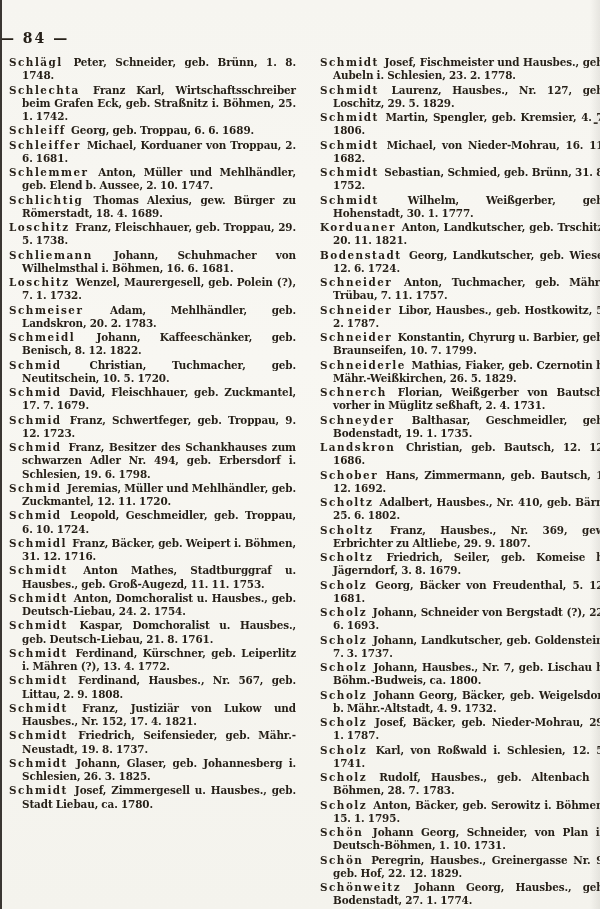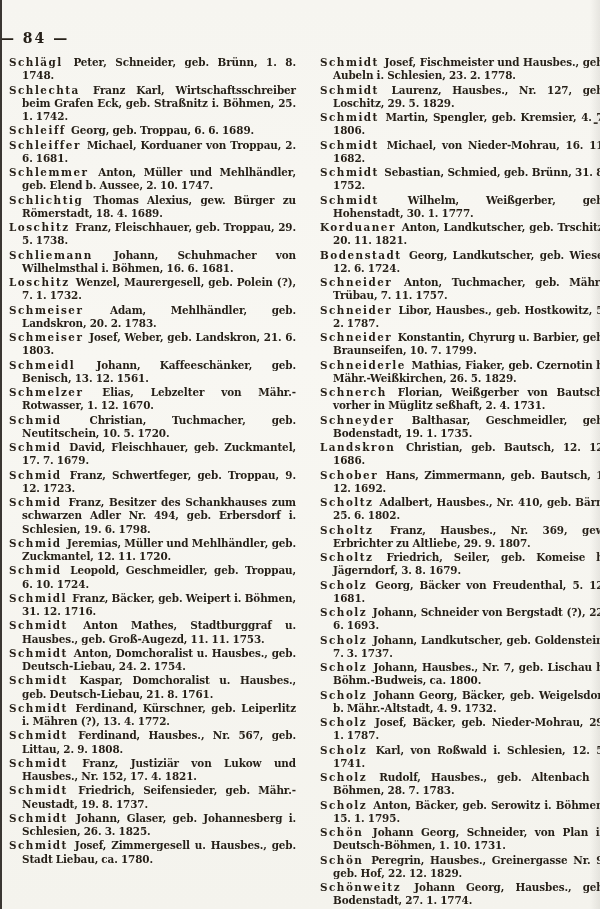--- a/index.html
+++ b/index.html
@@ -93,25 +93,23 @@
 
   <p class="entry"><span class="entry-name">Loschitz</span><span class="entry-rest"> Franz, Fleischhauer, geb. Troppau, 29. 5. 1738.</span></p>
 
   <p class="entry"><span class="entry-name">Schliemann</span><span class="entry-rest"> Johann, Schuhmacher von Wilhelmsthal i. Böhmen, 16. 6. 1681.</span></p>
 
   <p class="entry"><span class="entry-name">Loschitz</span><span class="entry-rest"> Wenzel, Maurergesell, geb. Polein (?), 7. 1. 1732.</span></p>
 
   <p class="entry"><span class="entry-name">Schmeiser</span><span class="entry-rest"> Adam, Mehlhändler, geb. Landskron, 20. 2. 1783.</span></p>
 
 
-  <p class="entry"><span class="entry-name">Schmeiser</span><span class="entry-rest"> Josef, Weber, geb. Landskron, 21. 6. 1803.</span></p>
-
-  <p class="entry"><span class="entry-name">Schmeidl</span><span class="entry-rest"> Johann, Kaffeeschänker, geb. Benisch, 13. 12. 1561.</span></p>
-
-  <p class="entry"><span class="entry-name">Schmelzer</span><span class="entry-rest"> Elias, Lebzelter von Mähr.-Rotwasser, 1. 12. 1670.</span></p>
+
+  <p class="entry"><span class="entry-name">Schmeidl</span><span class="entry-rest"> Johann, Kaffeeschänker, geb. Benisch, 8. 12. 1822.</span></p>
+
 
   <p class="entry"><span class="entry-name">Schmid</span><span class="entry-rest"> Christian, Tuchmacher, geb. Neutitschein, 10. 5. 1720.</span></p>
 
   <p class="entry"><span class="entry-name">Schmid</span><span class="entry-rest"> David, Fleischhauer, geb. Zuckmantel, 17. 7. 1679.</span></p>
 
   <p class="entry"><span class="entry-name">Schmid</span><span class="entry-rest"> Franz, Schwertfeger, geb. Troppau, 9. 12. 1723.</span></p>
 
   <p class="entry"><span class="entry-name">Schmid</span><span class="entry-rest"> Franz, Besitzer des Schankhauses zum schwarzen Adler Nr. 494, geb. Erbersdorf i. Schlesien, 19. 6. 1798.</span></p>
 
   <p class="entry"><span class="entry-name">Schmid</span><span class="entry-rest"> Jeremias, Müller und Mehlhändler, geb. Zuckmantel, 12. 11. 1720.</span></p>

